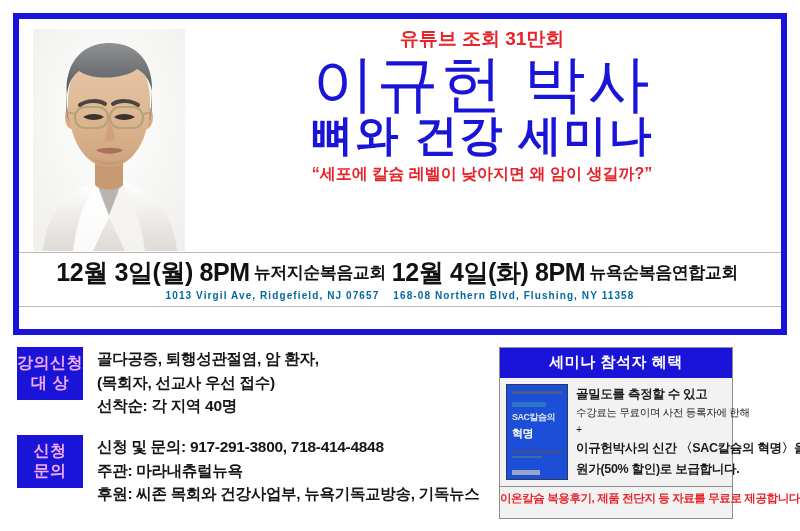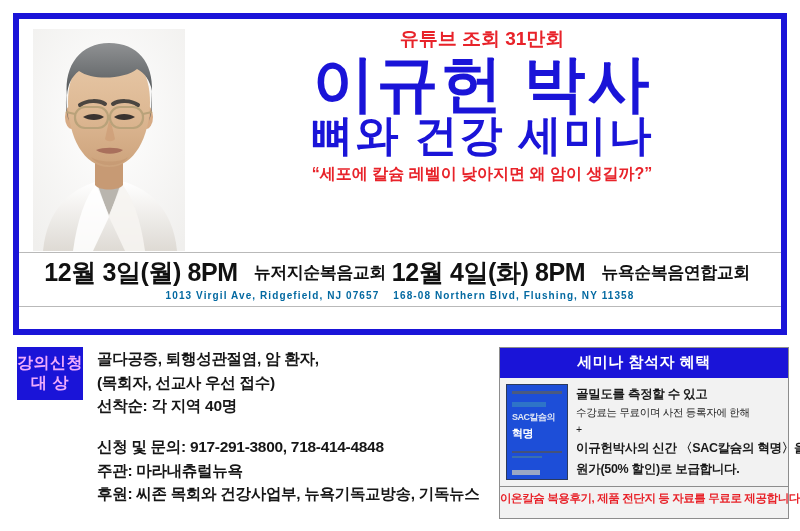--- a/index.html
+++ b/index.html
@@ -61,21 +61,21 @@
     color: #e8232a;
     font-weight: bold;
     font-size: 19px;
     letter-spacing: 0px;
     line-height: 1.1;
     margin-top: 4px;
     white-space: nowrap;
   }
   .main-title {
     color: #1a14d8;
-    font-weight: bold;
+    font-weight: normal;
     font-size: 62px;
     line-height: 1.02;
     letter-spacing: 2px;
     margin-top: 2px;
     white-space: nowrap;
   }
   .sub-title {
     color: #1a14d8;
     font-weight: bold;
     font-size: 43px;
@@ -116,21 +116,21 @@
     line-height: 1.1;
     vertical-align: middle;
   }
   .sched-venue {
     display: inline-block;
     font-weight: bold;
     font-size: 17px;
     color: #111111;
     letter-spacing: -0.5px;
     vertical-align: middle;
-    padding-left: 16px;
+    padding-left: 4px;
     padding-right: 6px;
   }
   .sched-addr-row {
     margin-top: 3px;
     font-size: 0;
     white-space: nowrap;
   }
   .sched-addr {
     display: inline-block;
     font-size: 10px;
@@ -183,21 +183,21 @@
   }
   .info-lines .ln { white-space: nowrap; }
   .row-a { height: 78px; }
   .row-b { height: 78px; }
 
   
   .right-panel {
     position: absolute;
     left: 499px;
     top: 347px;
-    width: 290px;
+    width: 234px;
     height: 172px;
     border: 1px solid #8d8d8d;
     background: #f2f2f2;
     box-sizing: border-box;
   }
   .panel-header {
     background: #1a14d8;
     color: #ffffff;
     font-weight: bold;
     font-size: 15px;
@@ -387,20 +387,24 @@
         <span class="badge-line">대 상</span>
       </div>
       <div class="info-lines">
         <div class="ln">골다공증, 퇴행성관절염, 암 환자,</div>
         <div class="ln">(목회자, 선교사 우선 접수)</div>
         <div class="ln">선착순: 각 지역 40명</div>
       </div>
     </div>
 
     <div class="info-row row-b">
+      <div class="badge">
+        <span class="badge-line">신청</span>
+        <span class="badge-line">문의</span>
+      </div>
       <div class="info-lines">
         <div class="ln">신청 및 문의: 917-291-3800, 718-414-4848</div>
         <div class="ln">주관: 마라내츄럴뉴욕</div>
         <div class="ln">후원: 씨존 목회와 건강사업부, 뉴욕기독교방송, 기독뉴스</div>
       </div>
     </div>
 
   </div>
 
   <div class="right-panel">

